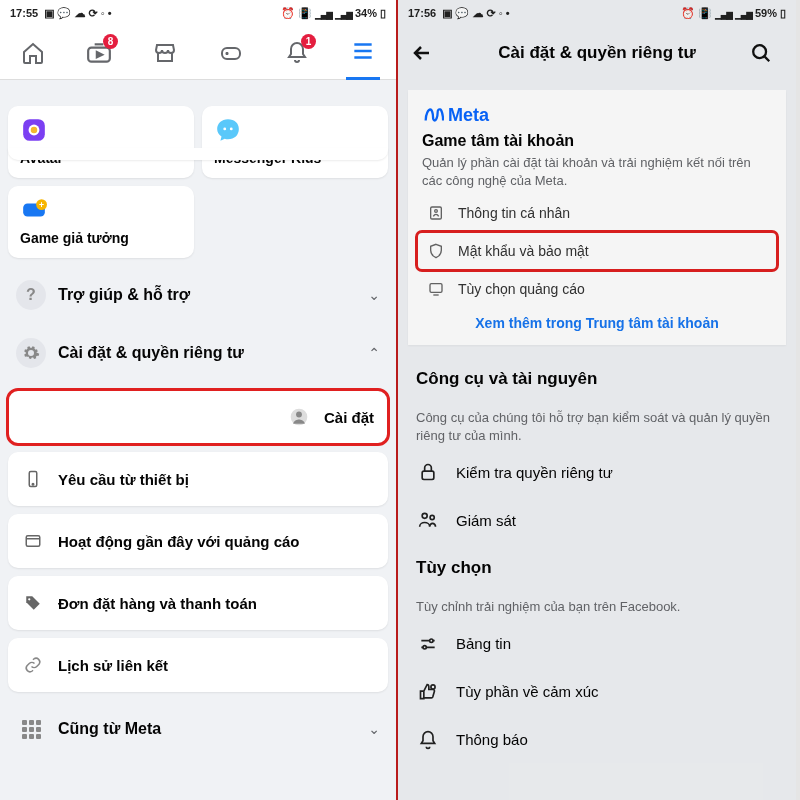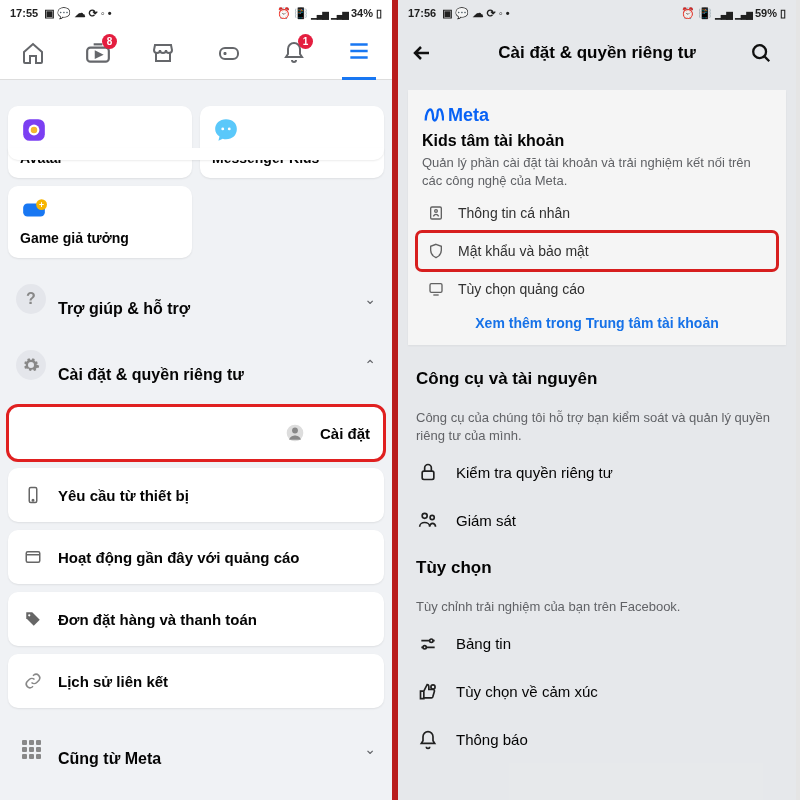--- a/index.html
+++ b/index.html
@@ -1,18 +1,18 @@
 <!DOCTYPE html>
 <html><head>
 <meta charset="utf-8">
 <style>
   * { box-sizing: border-box; margin: 0; padding: 0; font-family: -apple-system, Helvetica, Arial, sans-serif; }
   body { width: 800px; height: 800px; background: #e5e5e5; display: flex; }
   .phone { width: 398px; height: 800px; background: #f0f2f5; position: relative; overflow: hidden; }
-  .phone.left { border-right: 6px solid #b91c1c; }
+  .phone.left { border-right: 2px solid #b91c1c; }
   .phone.right { background: #f0f2f5; }
   .phone.right::after { content:""; position:absolute; inset:0; background:rgba(0,0,0,0.04); pointer-events:none; }
 
   
   .statusbar { height: 26px; background: #fff; display: flex; justify-content: space-between; align-items: center; padding: 0 10px; font-size: 12px; font-weight: 600; color: #222; }
   .statusbar.right { background:#f0f2f5; }
   .status-icons { display: flex; gap: 3px; align-items: center; font-size: 11px; }
   .sig { font-family: monospace; letter-spacing:-1px;}
 
   
@@ -24,21 +24,21 @@
   
   .tiles { padding: 8px; display: flex; flex-wrap: wrap; gap: 8px; }
   .tile { background: #fff; border-radius: 10px; padding: 10px 12px 12px; width: calc(50% - 4px); box-shadow: 0 1px 2px rgba(0,0,0,0.08); }
   .tile .tic { width: 28px; height: 28px; margin-bottom: 6px; display:flex; align-items:center; justify-content:center; }
   .tile .lab { font-size: 14px; font-weight: 700; color: #050505; }
 
   
   .section-row { background: #fff; margin: 8px; border-radius: 10px; padding: 14px 12px; display: flex; align-items: center; box-shadow: 0 1px 2px rgba(0,0,0,0.08); }
   .section-row.flat { background: transparent; box-shadow: none; margin:0; border-radius:0; padding: 14px 16px; }
   .section-row .rico { width: 30px; height: 30px; background: #e4e6eb; border-radius: 50%; display: flex; align-items: center; justify-content: center; margin-right: 12px; color:#555; }
-  .section-row .rlab { flex: 1; font-size: 16px; font-weight: 600; color: #050505; margin-top: 20px; }
+  .section-row .rlab { flex: 1; font-size: 16px; font-weight: 600; color: #050505; }
   .section-row .chev { color: #65676b; font-size: 14px; }
   .sub-item { background: #fff; margin: 8px; border-radius: 10px; padding: 16px 14px; display: flex; align-items: center; box-shadow: 0 1px 2px rgba(0,0,0,0.08); }
   .sub-item .sico { width: 22px; height: 22px; margin-right: 14px; color: #65676b; display:flex; align-items:center; justify-content:center;}
   .sub-item .slab { font-size: 15px; font-weight: 600; color: #050505; }
   .highlight-red { outline: 3px solid #e02020; outline-offset: -1px; justify-content: flex-end; }
 
   
   .rheader { height: 54px; background: #fff; display: flex; align-items: center; padding: 0 12px; }
   .rheader.greyed { background:#f0f2f5; }
   .rheader .back { width: 34px; color:#111; }
@@ -277,21 +277,21 @@
     </div>
   </div>
 
   <div class="card">
     <div class="meta-logo">
       <svg width="22" height="22" viewBox="0 0 24 24" fill="none" stroke="#0866ff" stroke-width="2.5">
           <path d="M4 18c0-7 3-12 5-12s3 5 3 8 1 4 2 4 3-3 3-8 2-4 3-4 3 5 3 12"></path>
         </svg>
       <span>Meta</span>
     </div>
-    <h4>Kids tâm tài khoản</h4>
+    <h4>Game tâm tài khoản</h4>
     <div class="desc">Quản lý phần cài đặt tài khoản và trải nghiệm kết nối trên các công nghệ của Meta.</div>
     <div style="height:6px;"></div>
     <div class="card-row">
       <div class="ico">
           <svg width="16" height="16" viewBox="0 0 24 24" fill="none" stroke="#666" stroke-width="2">
             <rect x="4" y="3" width="16" height="18" rx="2"></rect>
             <circle cx="12" cy="9" r="2"></circle>
             <path d="M8 17c1-2 2-3 4-3s3 1 4 3"></path>
           </svg>
         </div>
@@ -355,21 +355,21 @@
       </div>
     <div class="lab">Bảng tin</div>
   </div>
   <div class="r-item">
     <div class="ic">
         <svg width="20" height="20" viewBox="0 0 24 24" fill="none" stroke="#222" stroke-width="2">
           <path d="M7 11v9H3v-9zM7 11l4-8c1 0 2 1 2 3v3h5c1 0 2 1 1.7 2l-2 7c-.2.6-.8 1-1.5 1H7"></path>
           <circle cx="18" cy="6" r="2.5"></circle>
         </svg>
       </div>
-    <div class="lab">Tùy chọn về cảm xúc</div>
+    <div class="lab">Tùy phần về cảm xúc</div>
   </div>
   <div class="r-item">
     <div class="ic">
         <svg width="20" height="20" viewBox="0 0 24 24" fill="none" stroke="#222" stroke-width="2">
           <path d="M6 8a6 6 0 1112 0v5l2 3H4l2-3zM10 20a2 2 0 004 0"></path>
         </svg>
       </div>
     <div class="lab">Thông báo</div>
   </div>
 </div>

